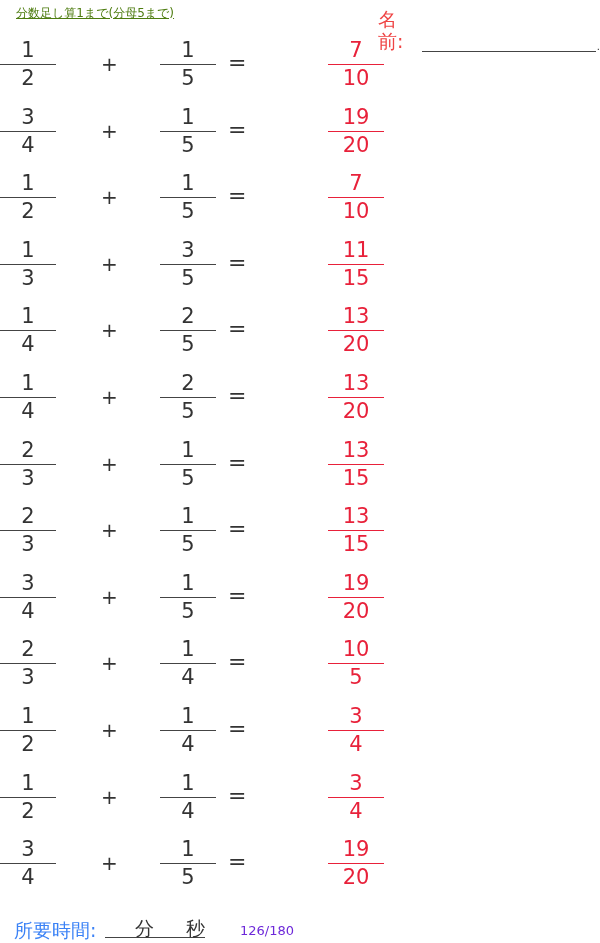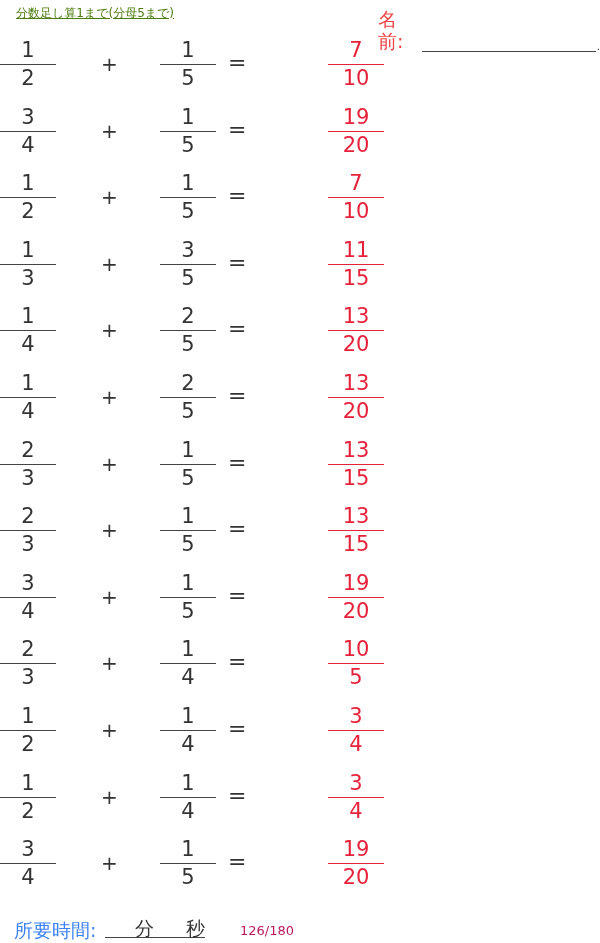--- a/index.html
+++ b/index.html
@@ -23,21 +23,21 @@
   .ans .bar { border-top-color:#e8213a; }
   .op { position:absolute; font-size:20px; top:14px; color:#333; }
   .plus { left:101px; }
   .eq { left:228px; font-size:22px; top:12px; }
 
   .footer { position:absolute; left:0; top:913px; width:600px; height:30px; }
   .time-label { position:absolute; left:14px; top:5px; font-size:19px; color:#3b82f6; }
   .time-line { position:absolute; left:105px; top:2px; width:100px; height:22px; border-bottom:1px solid #444; }
   .minute { position:absolute; left:135px; top:3px; font-size:19px; }
   .second { position:absolute; left:186px; top:3px; font-size:19px; }
-  .pager { position:absolute; left:240px; top:10px; font-size:13px; color:#be185d;text-align:center; }
+  .pager { position:absolute; left:240px; top:10px; font-size:13px; color:#6d28d9;text-align:center; }
   .copyright { position:absolute; left:339px; top:11px; font-size:12px; color:#333; }
 </style>
 </head>
 <body>
 
 <div class="title">分数足し算1まで(分母5まで)</div>
 
 <div class="name-wrap">
   <span class="name-label">名前:</span>
   <span class="name-line"></span>

